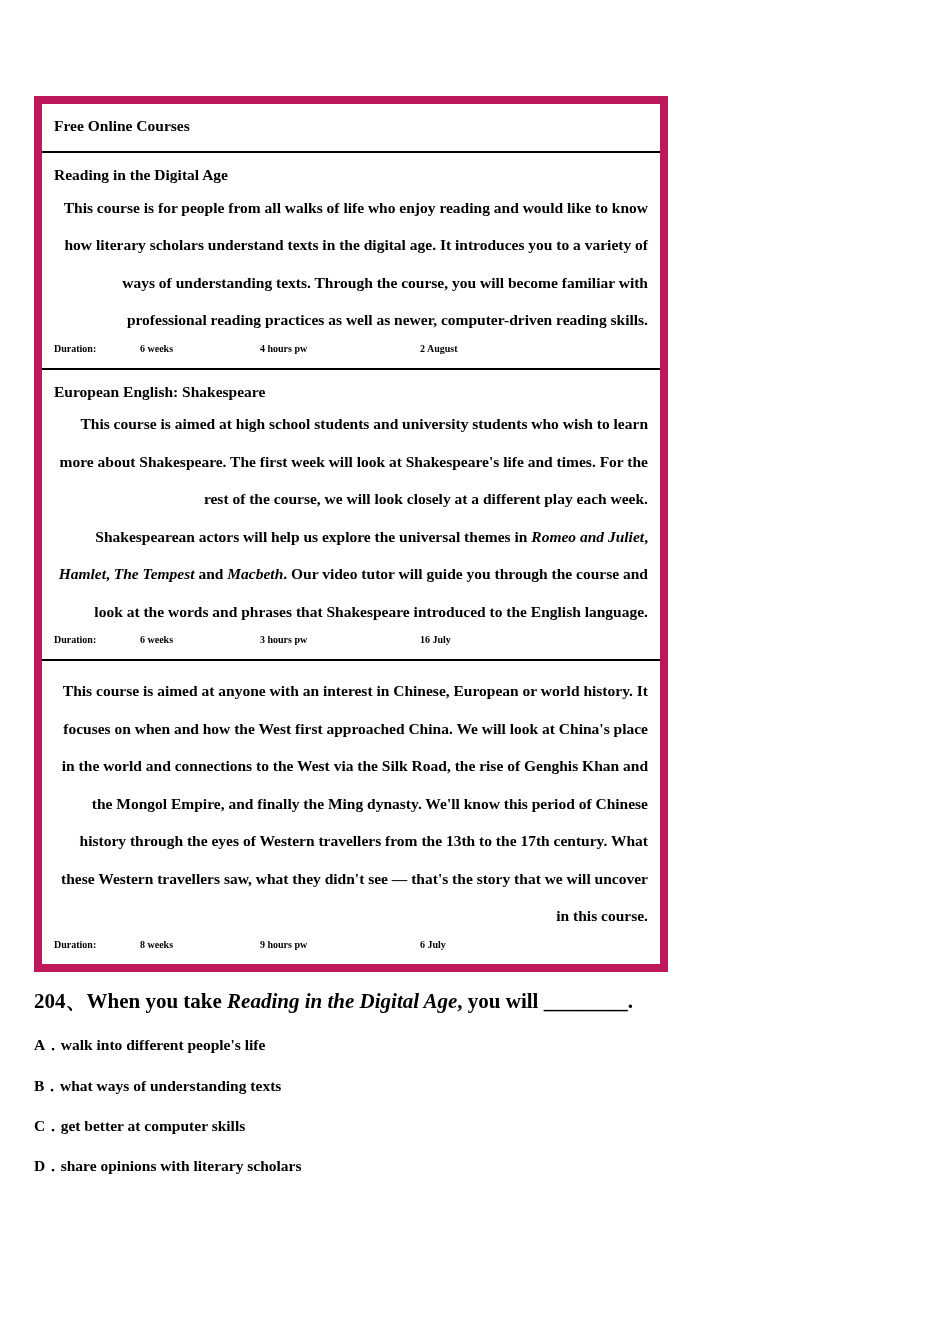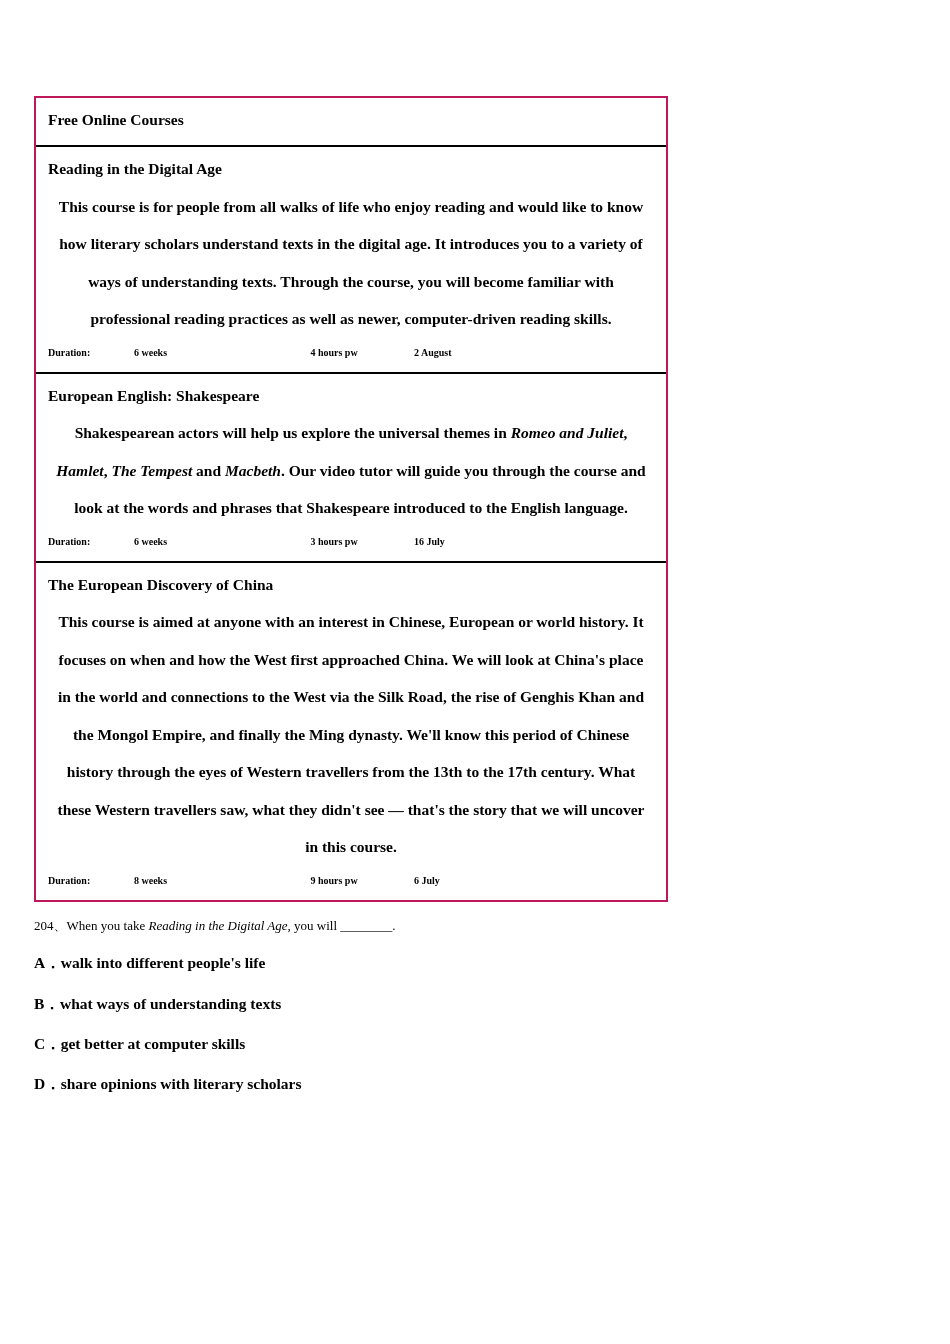--- a/index.html
+++ b/index.html
@@ -16,43 +16,43 @@
   .page {
     position: relative;
     width: 950px;
     min-height: 1344px;
     box-sizing: border-box;
     padding: 96px 0 0 0;
   }
   .doc-table {
     width: 634px;
     margin-left: 34px;
-    border: 2px solid #be185d;
+    border: 8px solid #be185d;
     box-sizing: border-box;
   }
   .row {
     border-bottom: 2px solid #000000;
     padding: 11px 12px 12px 12px;
     box-sizing: border-box;
   }
   .row:last-child {
     border-bottom: none;
   }
   .course-title {
     font-weight: bold;
     font-size: 15.5px;
     line-height: 1.45;
     margin: 0 0 2px 0;
   }
   .course-body {
     font-weight: bold;
     font-size: 15.5px;
     line-height: 2.42;
-    margin: 7px;
-    text-align: center;
+    margin: 0;
+    text-align: right;
   }
   .course-body em {
     font-style: italic;
   }
   .duration-line {
     font-weight: bold;
     font-size: 10px;
     line-height: 1.5;
     margin-top: 2px;
     display: flex;
@@ -61,32 +61,31 @@
     width: 86px;
     flex: 0 0 86px;
   }
   .duration-weeks {
     width: 120px;
     flex: 0 0 120px;
   }
   .duration-hours {
     width: 160px;
     flex: 0 0 160px;
-    text-align: center;
   }
   .duration-date {
     flex: 0 0 auto;
   }
   .question-block {
     margin: 14px 0 0 34px;
     width: 760px;
   }
   .question-stem {
-    font-weight: normal;
-    font-size: 13px;
+    font-weight: bold;
+    font-size: 21px;
     line-height: 1.5;
     margin-bottom: 16px;
   }
   .question-stem em {
     font-style: italic;
   }
   .option {
     font-weight: bold;
     font-size: 15.5px;
     line-height: 1.5;
@@ -117,31 +116,31 @@
       <div class="duration-line">
         <span class="duration-label">Duration:</span>
         <span class="duration-weeks">6 weeks</span>
         <span class="duration-hours">4 hours pw</span>
         <span class="duration-date">2 August</span>
       </div>
     </div>
 
     <div class="row">
       <div class="course-title">European English: Shakespeare</div>
+      <div class="course-body">This course is aimed at high school students and university students who wish to learn more about Shakespeare. The first week will look at Shakespeare's life and times. For the rest of the course, we will look closely at a different play each week.</div>
       <div class="course-body"><span>Shakespearean actors will help us explore the universal themes in </span><em>Romeo and Juliet</em><span>, </span><em>Hamlet</em><span>, </span><em>The Tempest</em><span> and </span><em>Macbeth</em><span>. Our video tutor will guide you through the course and look at the words and phrases that Shakespeare introduced to the English language.</span></div>
       <div class="duration-line">
         <span class="duration-label">Duration:</span>
         <span class="duration-weeks">6 weeks</span>
         <span class="duration-hours">3 hours pw</span>
         <span class="duration-date">16 July</span>
       </div>
     </div>
 
     <div class="row">
-      <div class="course-title">The European Discovery of China</div>
       <div class="course-body">This course is aimed at anyone with an interest in Chinese, European or world history. It focuses on when and how the West first approached China. We will look at China's place in the world and connections to the West via the Silk Road, the rise of Genghis Khan and the Mongol Empire, and finally the Ming dynasty. We'll know this period of Chinese history through the eyes of Western travellers from the 13th to the 17th century. What these Western travellers saw, what they didn't see — that's the story that we will uncover in this course.</div>
       <div class="duration-line">
         <span class="duration-label">Duration:</span>
         <span class="duration-weeks">8 weeks</span>
         <span class="duration-hours">9 hours pw</span>
         <span class="duration-date">6 July</span>
       </div>
     </div>
 
   </div>

